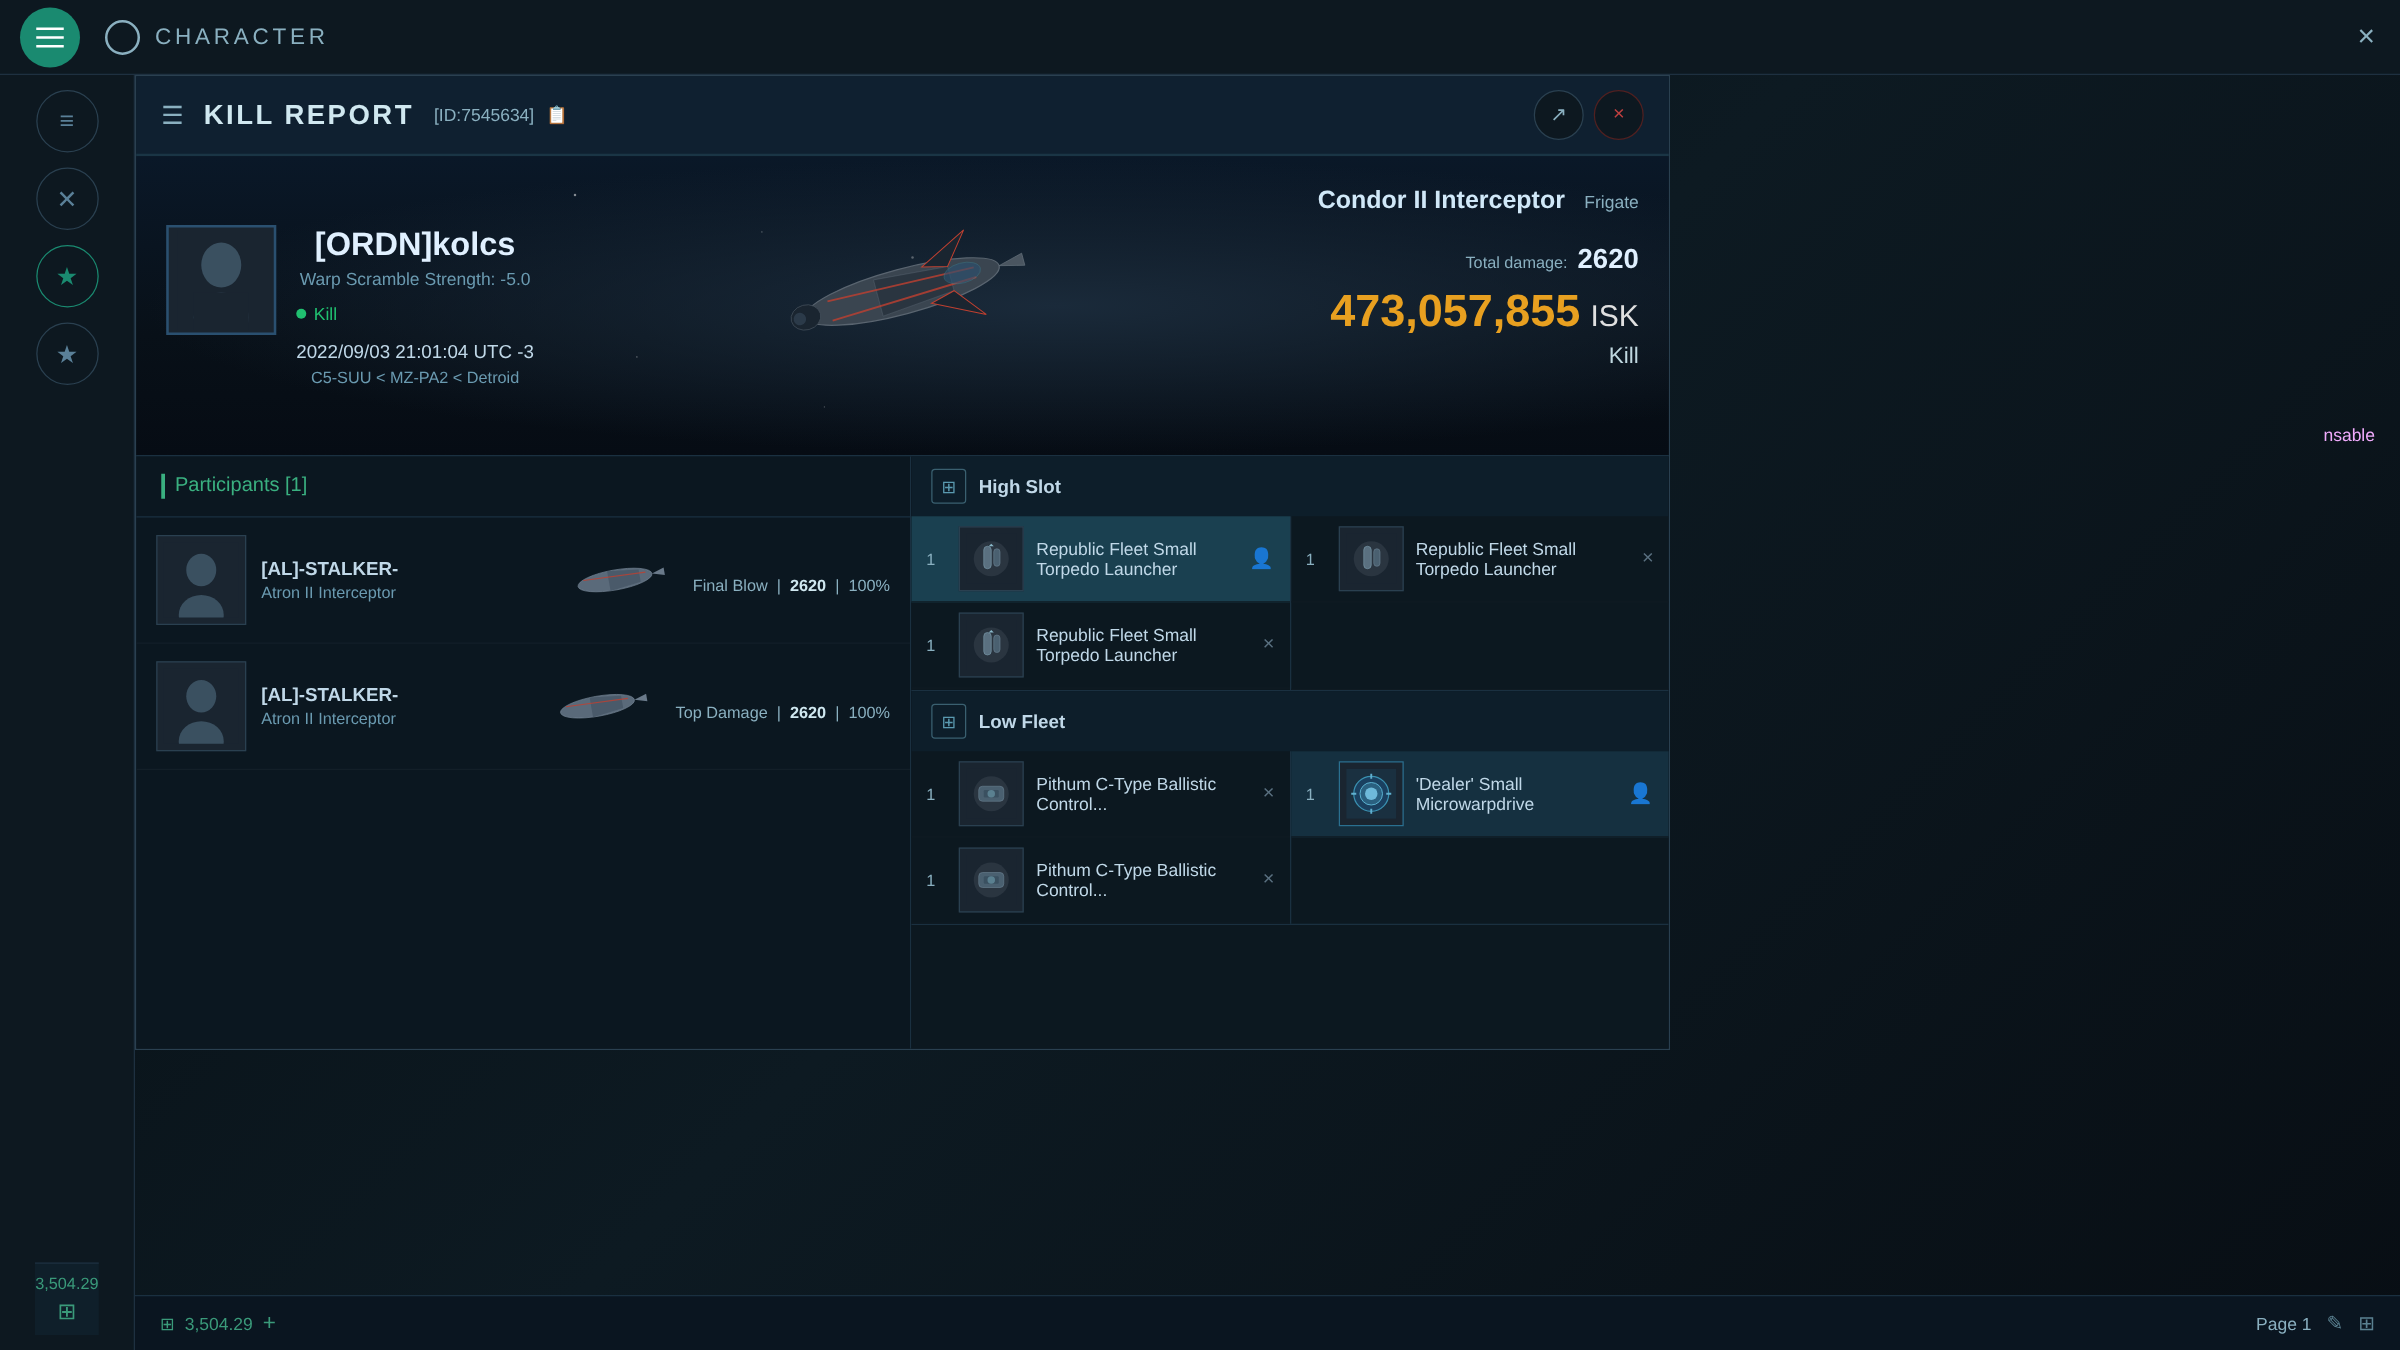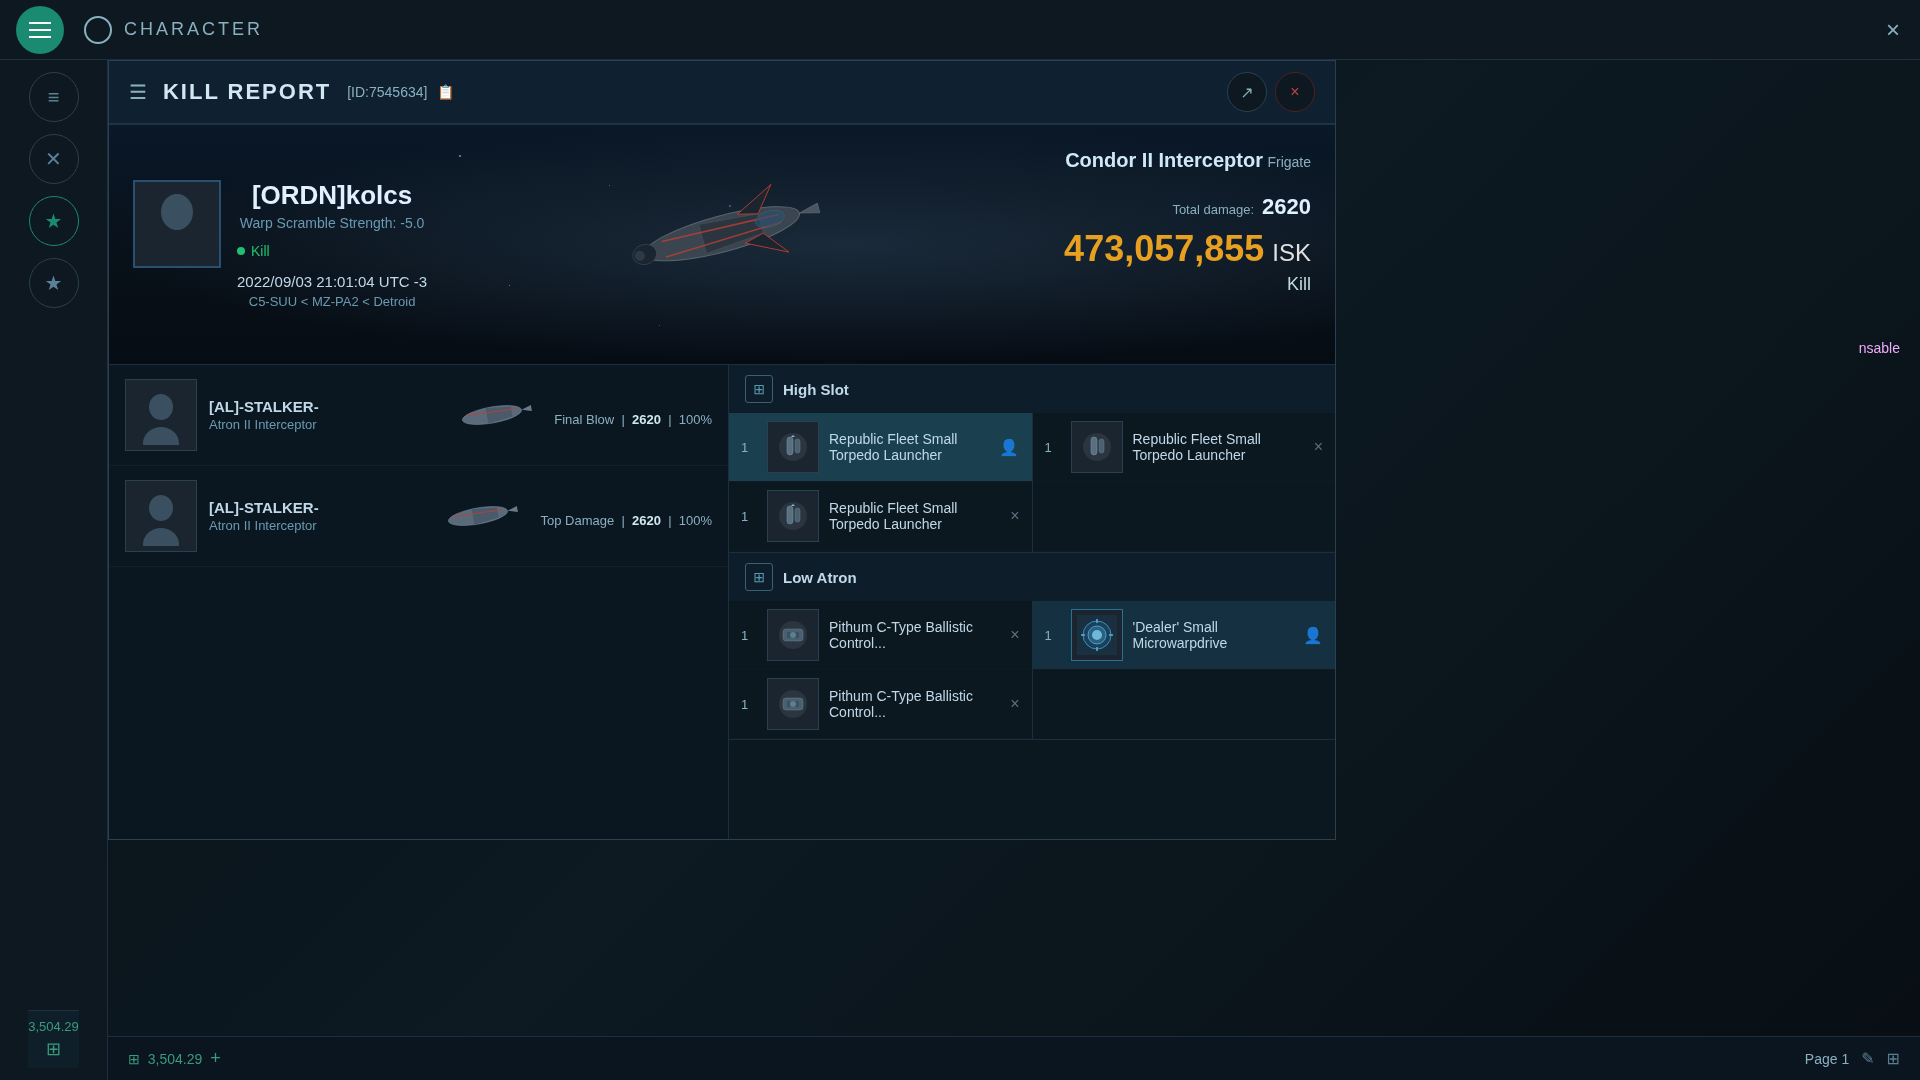--- a/index.html
+++ b/index.html
@@ -238,20 +238,21 @@
       z-index: 2;
     }
     .kr-ship-name {
       color: #d0e8f8;
       font-size: 20px;
       font-weight: bold;
     }
     .kr-ship-type {
       color: #8ab0c0;
       font-size: 14px;
+      margin-left: 11px;
     }
     .kr-damage-label {
       color: #8ab0c0;
       font-size: 13px;
       margin-top: 24px;
     }
     .kr-damage-value {
       color: #e0f0ff;
       font-size: 22px;
       font-weight: bold;
@@ -557,20 +558,24 @@
         <span class="kr-isk-value">473,057,855</span>
         <span class="kr-isk-label">ISK</span>
       </div>
       <div class="kr-kill-label" style="text-align:right;">Kill</div>
     </div>
   </div>
 
   <div class="kr-body">
 
     <div class="participants-panel">
+      <div class="participants-header">
+        <div class="participants-bar"></div>
+        <span class="participants-title">Participants [1]</span>
+      </div>
 
       <div class="participant-item">
         <div class="participant-avatar">
           <svg width="60" height="60" viewBox="0 0 60 60">
             <rect width="60" height="60" fill="#1a2530"></rect>
             <ellipse cx="30" cy="22" rx="12" ry="13" fill="#3a5060"></ellipse>
             <ellipse cx="30" cy="58" rx="18" ry="16" fill="#3a5060"></ellipse>
           </svg>
         </div>
         <div class="participant-details">
@@ -688,21 +693,21 @@
             </div>
 
             <div class="fitting-item" style="height:70px;"></div>
           </div>
         </div>
       </div>
 
       <div class="slot-section">
         <div class="slot-header">
           <div class="slot-header-icon">⊞</div>
-          <span class="slot-header-title">Low Atron</span>
+          <span class="slot-header-title">Low Fleet</span>
         </div>
 
         <div style="display:flex;">
 
           <div style="flex:1;border-right:1px solid #1a3040;">
 
             <div class="fitting-item">
               <span class="fitting-qty">1</span>
               <div class="fitting-icon">
                 <svg width="40" height="40" viewBox="0 0 40 40">

